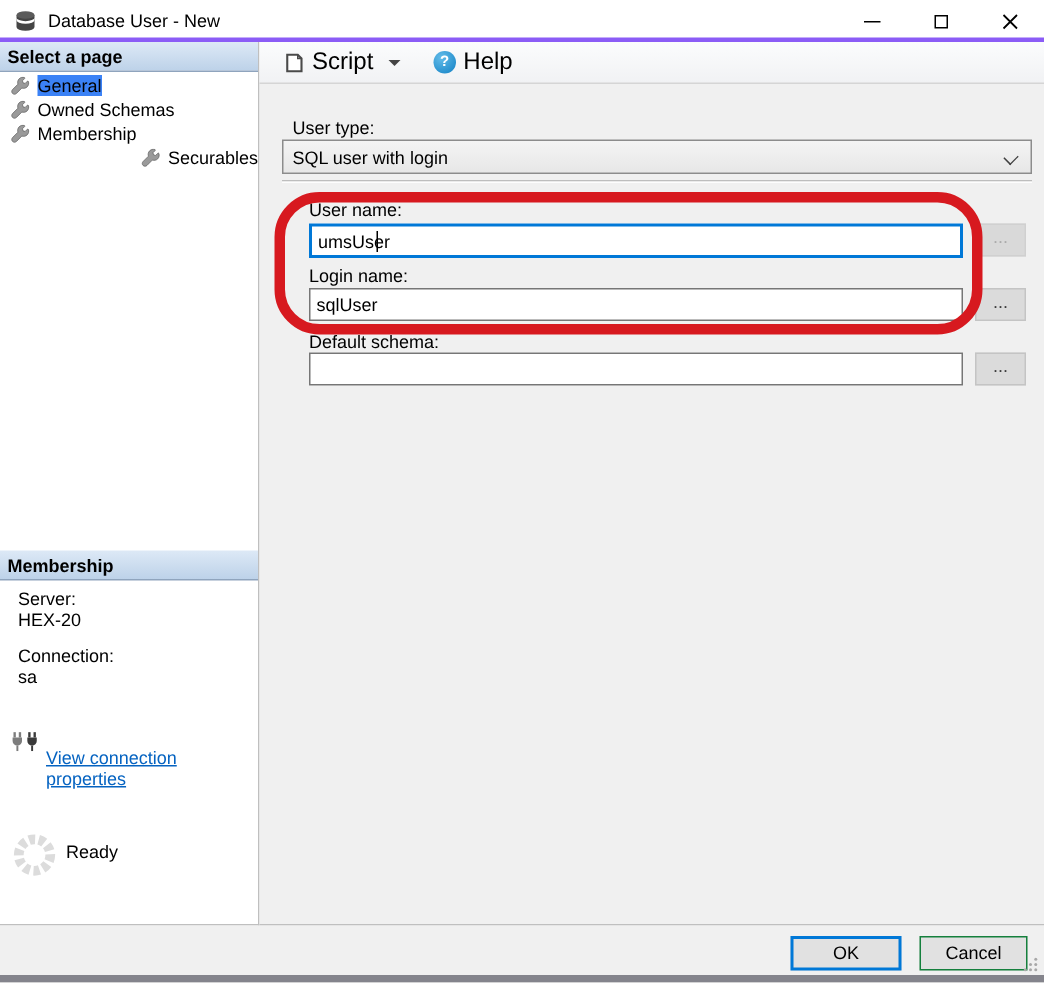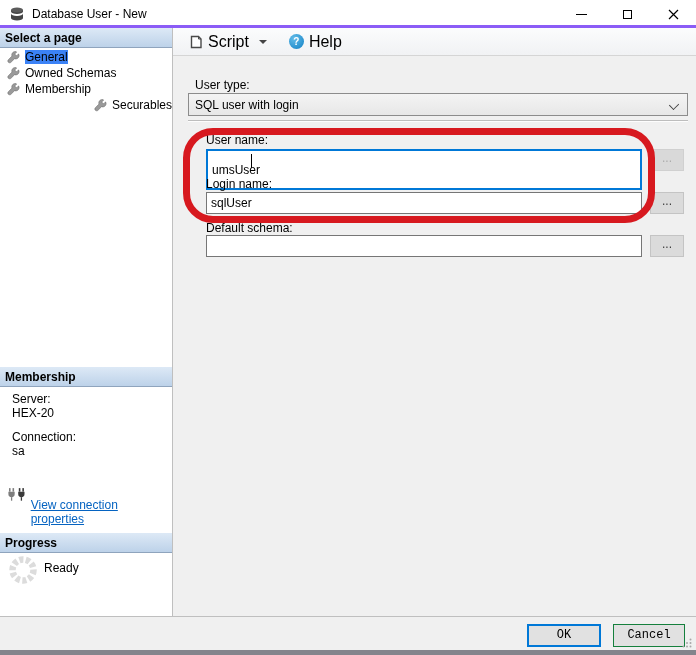--- a/index.html
+++ b/index.html
@@ -63,32 +63,32 @@
     display:flex; align-items:center; padding-left:6px; cursor:default; }
   .combo-value { font-size:12px; }
   .combo-chevron { position:absolute; right:9px; top:7px; width:8px; height:8px;
     border-left:1px solid #404040; border-bottom:1px solid #404040;
     transform:rotate(-45deg) scale(1,0.8); }
   .separator { position:absolute; left:15px; top:92px; width:500px; height:2px;
     border-top:1px solid #bdbdbd; border-bottom:1px solid #fdfdfd; }
   .txt-input { position:absolute; left:33px; width:436px; height:22px;
     border:1px solid #767676; background:#fff; font-family:"Liberation Sans",sans-serif;
     font-size:12px; padding:0 4px; outline:none; }
-  .txt-input.focused { border:2px solid #0078d7; height:41px; }
+  .txt-input.focused { border:2px solid #0078d7; height:23px; }
   .caret { position:absolute; left:78px; top:126px; width:1px; height:14px; background:#000; }
   .browse-btn { position:absolute; left:477px; width:34px; height:22px;
     background:#dbdbdb; border:1px solid #c4c4c4; font-size:12px; text-align:center;
     line-height:16px; color:#3c3c3c; cursor:pointer; font-family:"Liberation Sans",sans-serif; }
   .browse-btn.disabled { color:#ababab; background:#d9d9d9; border-color:#d0d0d0; }
   .annotation { position:absolute; left:10px; top:100px; width:472px; height:95px;
     border:7px solid #d7191f; border-radius:30px; pointer-events:none; z-index:10; }
   
   .footer { position:absolute; left:0; top:617px; width:696px; height:33px; background:#f0f0f0; }
   .btn { position:absolute; top:7px; height:23px; background:#e1e1e1; font-size:12px;
-    font-family:Liberation Mono, monospace; cursor:pointer; text-align:center; }
+    font-family:Liberation Sans, sans-serif; cursor:pointer; text-align:center; }
   .btn-ok { left:527px; width:74px; border:2px solid #0078d7; }
   .btn-cancel { left:613px; width:72px; border:1px solid #15803d; }
   .grip { position:absolute; left:682px; top:21px; width:10px; height:10px; cursor:nwse-resize; }
   .bottom-strip { position:absolute; left:0; top:650px; width:696px; height:5px; background:#84848c; }
 </style>
 </head>
 <body>
 
 <div class="window">
 
@@ -157,21 +157,20 @@
         <g fill="#3a3a3a" transform="translate(10,0)">
           <rect x="1" y="1" width="1.6" height="3.6"></rect>
             <rect x="4.6" y="1" width="1.6" height="3.6"></rect>
           <path d="M0.4 4.6 h6.4 v2.4 a3.2 3.2 0 0 1 -3.2 3.2 a3.2 3.2 0 0 1 -3.2 -3.2 z"></path>
           <rect x="3" y="10.2" width="1.3" height="3.6"></rect>
         </g>
       </svg>
       <span class="conn-link">View connection properties</span>
     </div>
 
-    <div class="section-hdr hdr-progress">Progress</div>
     <svg class="spinner" viewBox="0 0 30 30">
       <circle cx="15" cy="15" r="10.5" fill="none" stroke="#dcdcdc" stroke-width="6.5" stroke-dasharray="4.1 2.4"></circle>
     </svg>
     <span class="ready-text">Ready</span>
   </div>
 
   <div class="main">
     <div class="toolbar">
       <div class="tool-script">
         <svg class="script-ic" viewBox="0 0 14 14">

